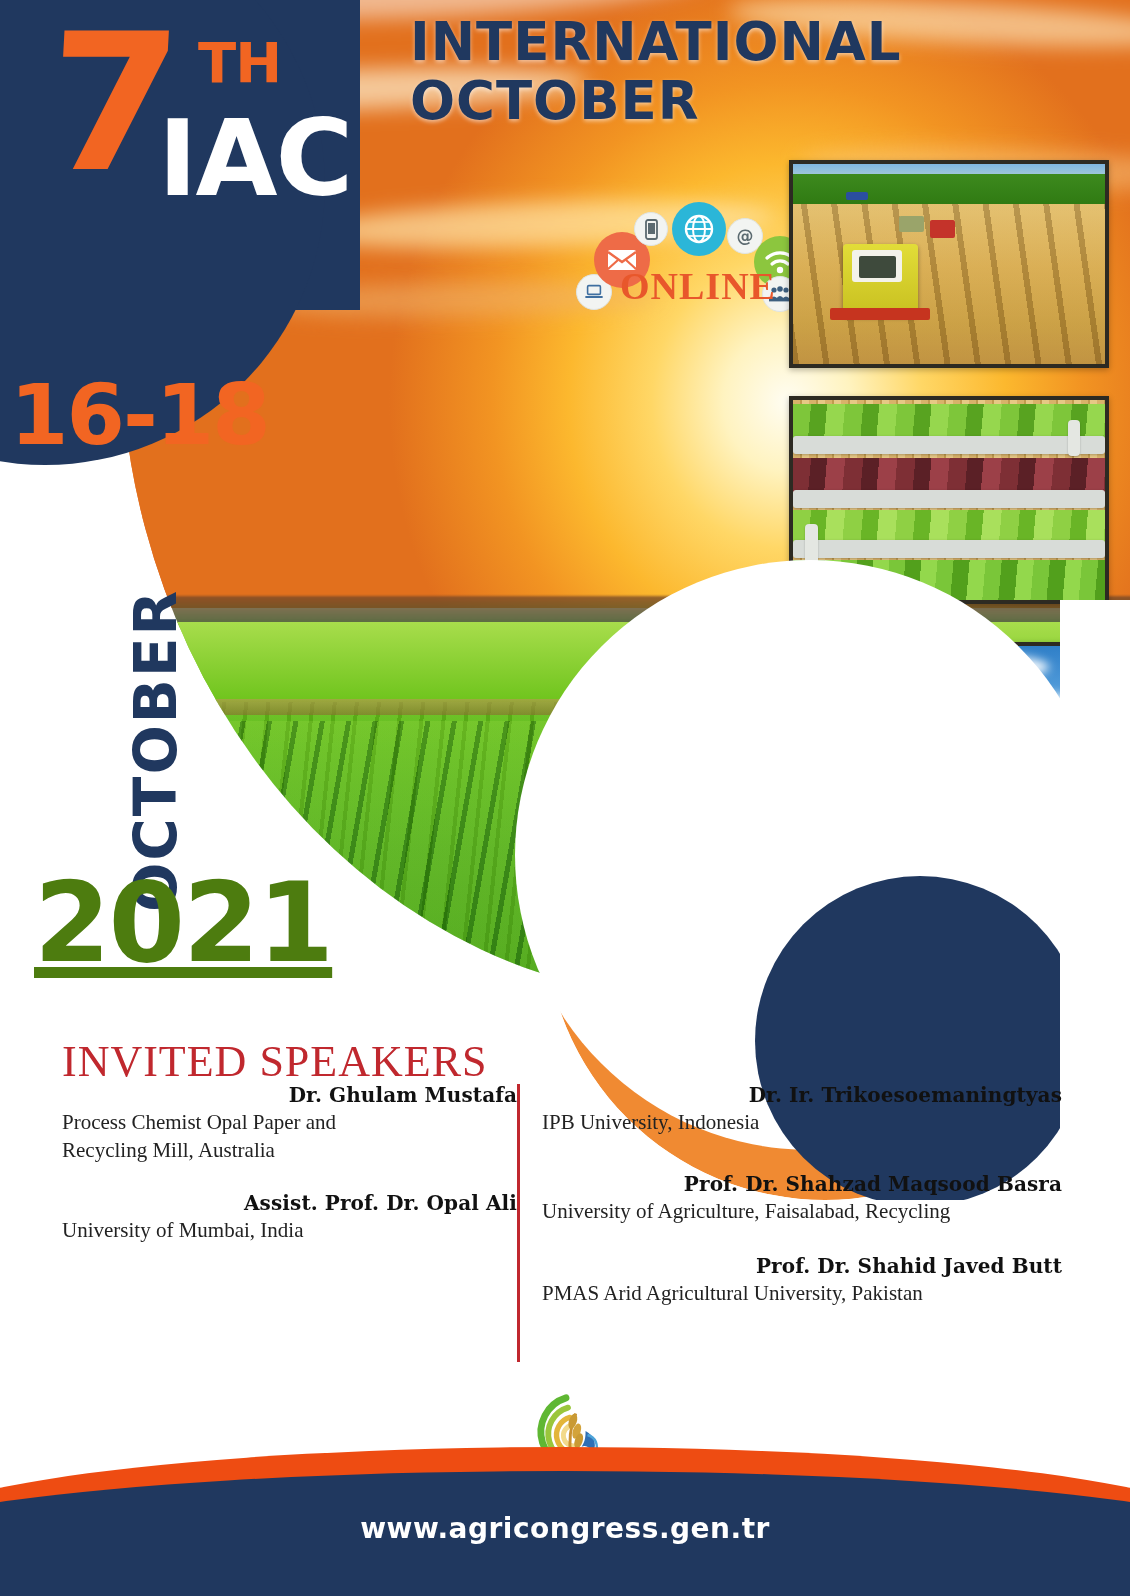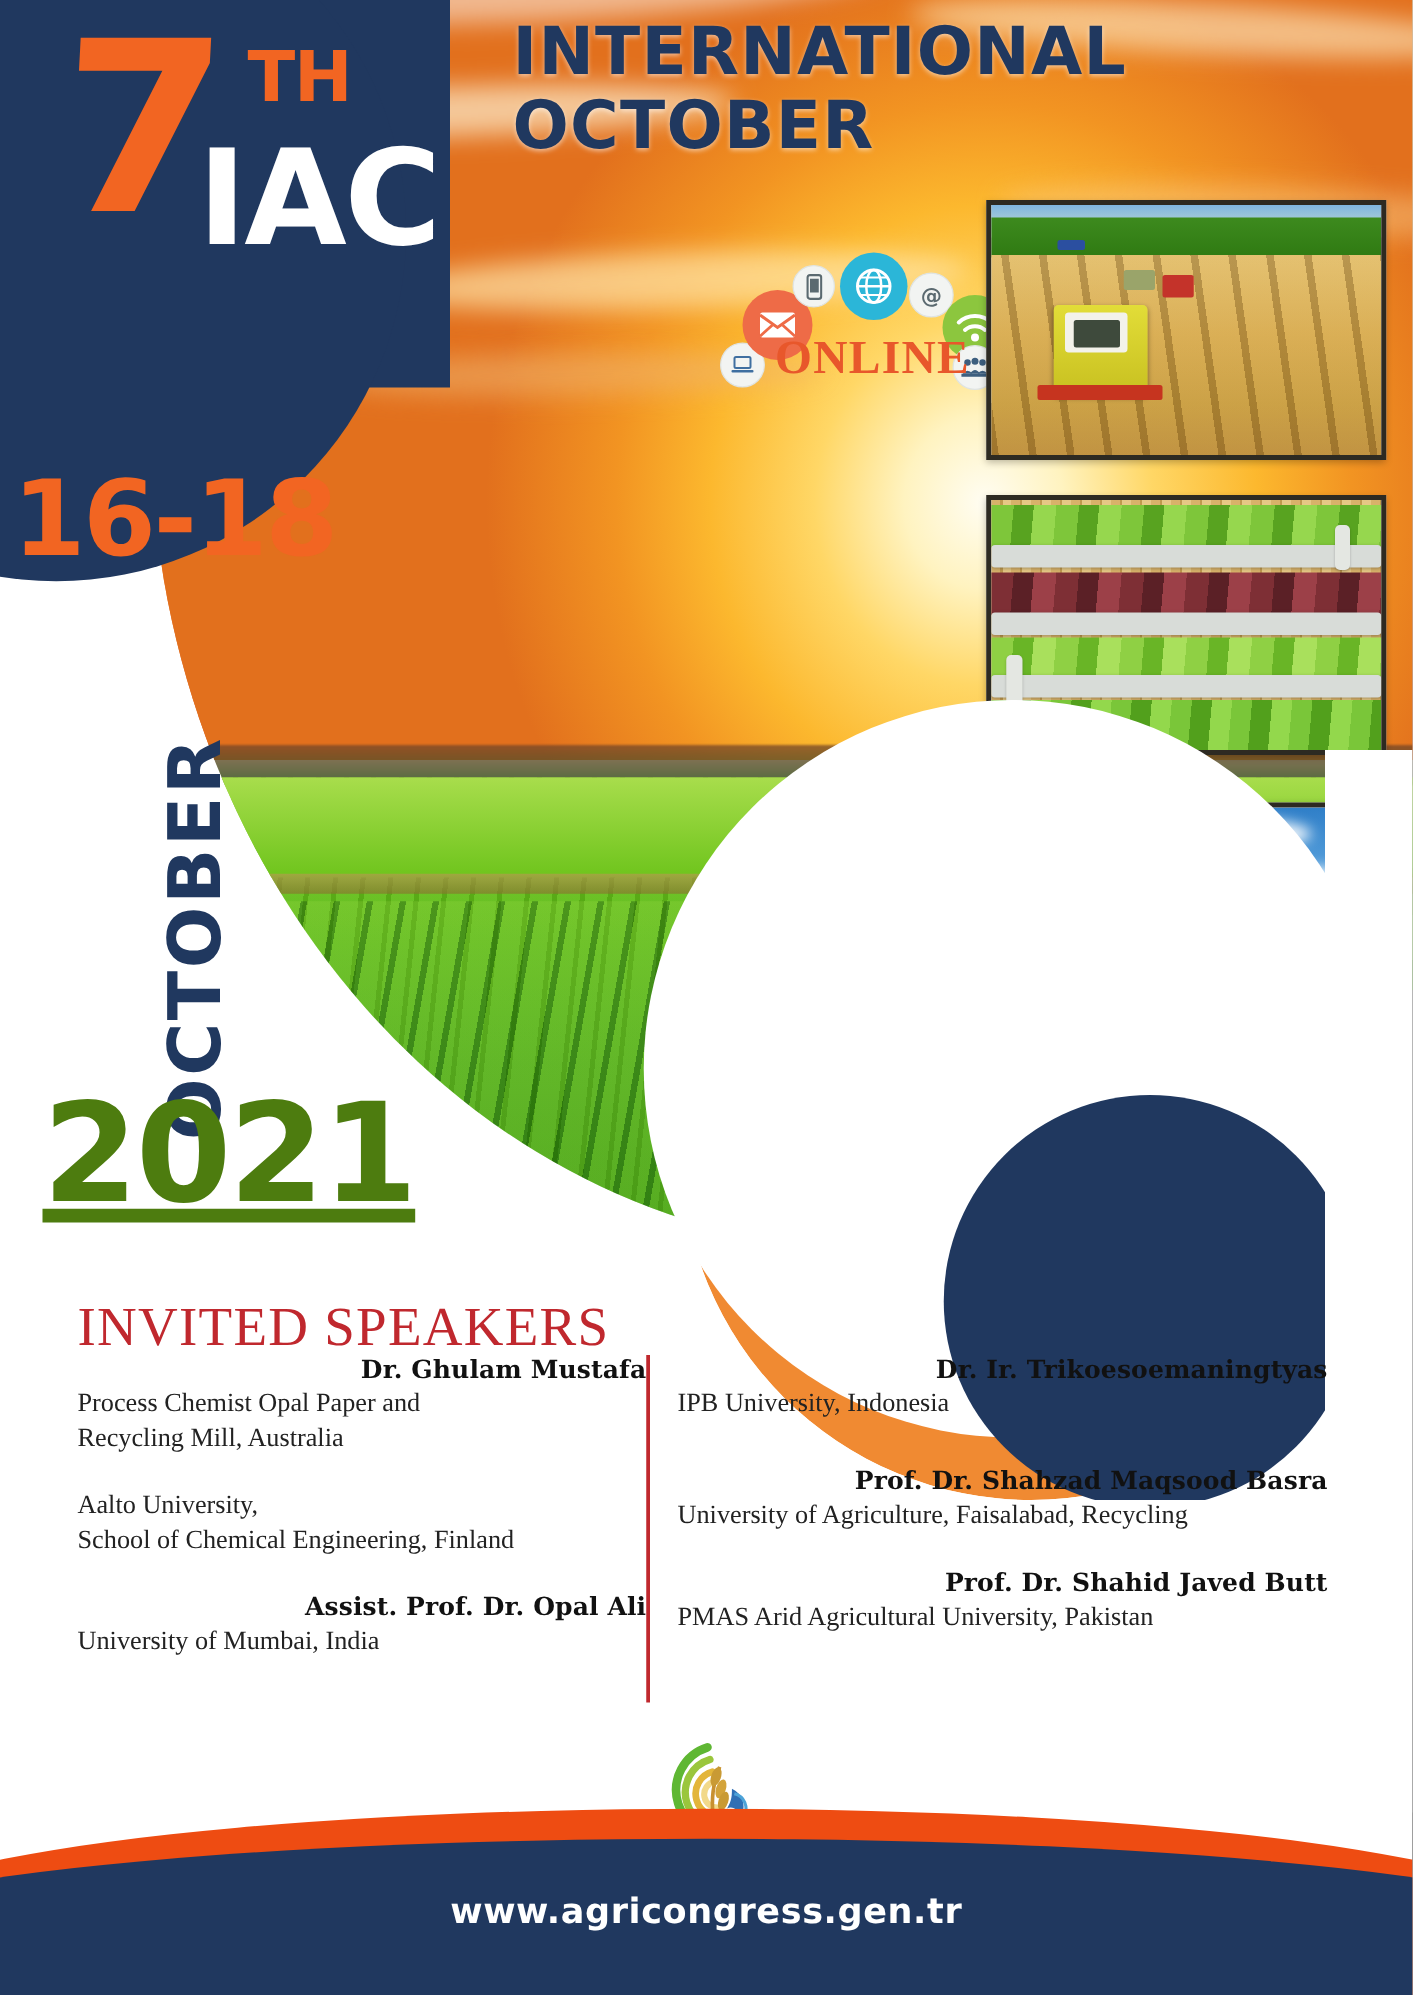--- a/index.html
+++ b/index.html
@@ -442,22 +442,20 @@
   <div class="speakers-title">INVITED SPEAKERS</div>
 
   <div class="sp-cols">
     <div class="sp-col-l">
       <div class="sp-entry">
         <div class="sp-name">Dr. Ghulam Mustafa</div>
         <div class="sp-aff" style="white-space:pre-line">Process Chemist Opal Paper and
 Recycling Mill, Australia</div>
       </div>
       <div class="sp-entry">
-        <div class="sp-aff" style="white-space:pre-line">Aalto University,
-School of Chemical Engineering, Finland</div>
       </div>
       <div class="sp-entry">
         <div class="sp-name">Assist. Prof. Dr. Opal Ali</div>
         <div class="sp-aff" style="white-space:pre-line">University of Mumbai, India</div>
       </div>
     </div>
 
     <div class="sp-divider"></div>
 
     <div class="sp-col-r">

